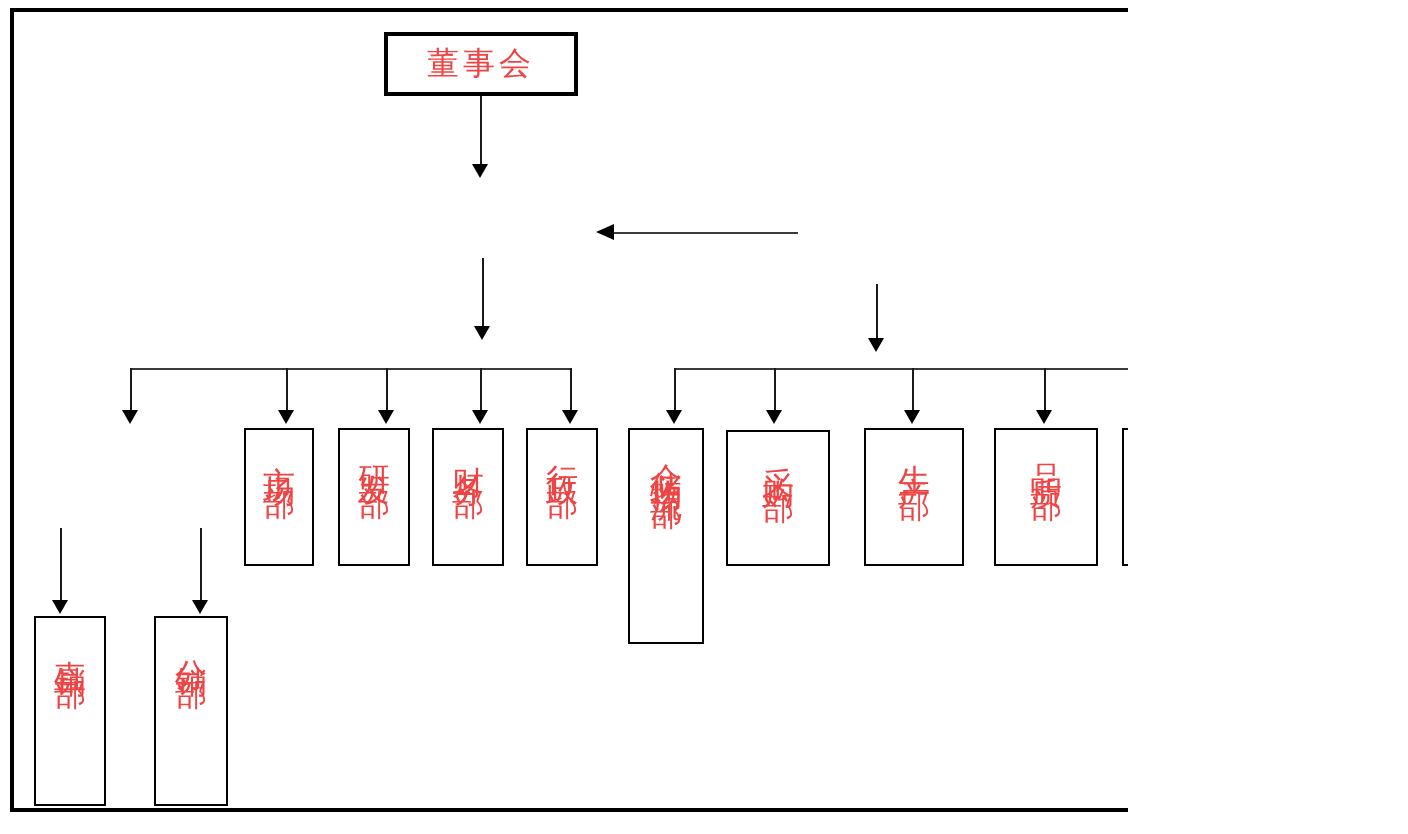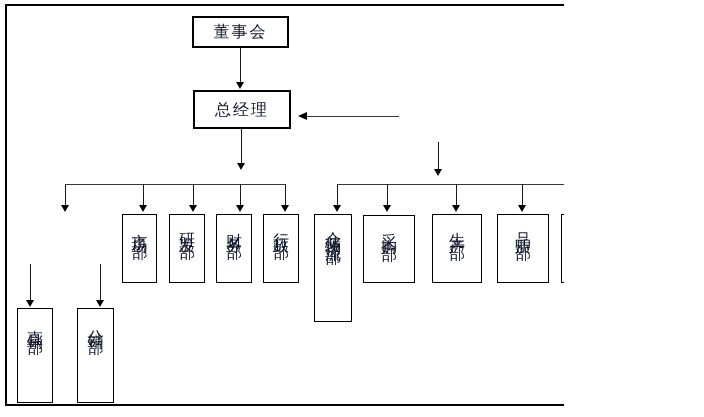--- a/index.html
+++ b/index.html
@@ -7,21 +7,21 @@
     padding: 0;
     background: #ffffff;
     font-family: "DejaVu Sans", "Liberation Sans", sans-serif;
   }
   .canvas {
     position: relative;
     width: 564px;
     height: 417px;
     background: #ffffff;
     overflow: hidden;
-    color: #0f172a;
+    color: #ef4444;
     text-align: right;
   }
   .frame {
     position: absolute;
     left: 5px;
     top: 4px;
     width: 688px;
     height: 402px;
     border: 2px solid #000000;
     box-sizing: border-box;
@@ -124,21 +124,20 @@
   #a-dist       { left:100px; top:264px; height:36px; }
 </style>
 </head>
 <body>
 
 <div class="canvas">
 
   <div class="frame"></div>
 
   <div class="node hbox thick" id="n-board">董事会</div>
-  <div class="node hbox thick" id="n-gm">总经理</div>
 
 
   <div class="node vbox" id="n-market">
     <span class="vtext">市场部</span>
   </div>
   <div class="node vbox" id="n-rnd">
     <span class="vtext">研发部</span>
   </div>
   <div class="node vbox" id="n-finance">
     <span class="vtext">财务部</span>

